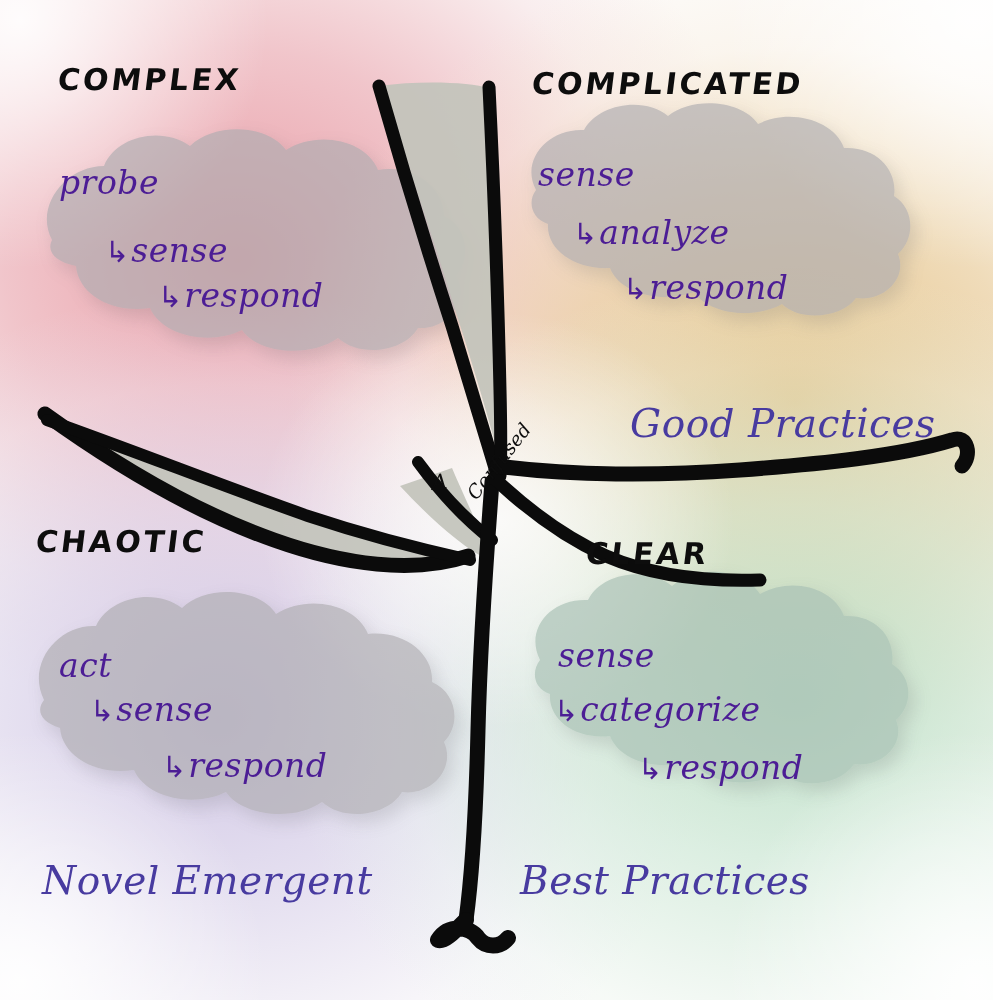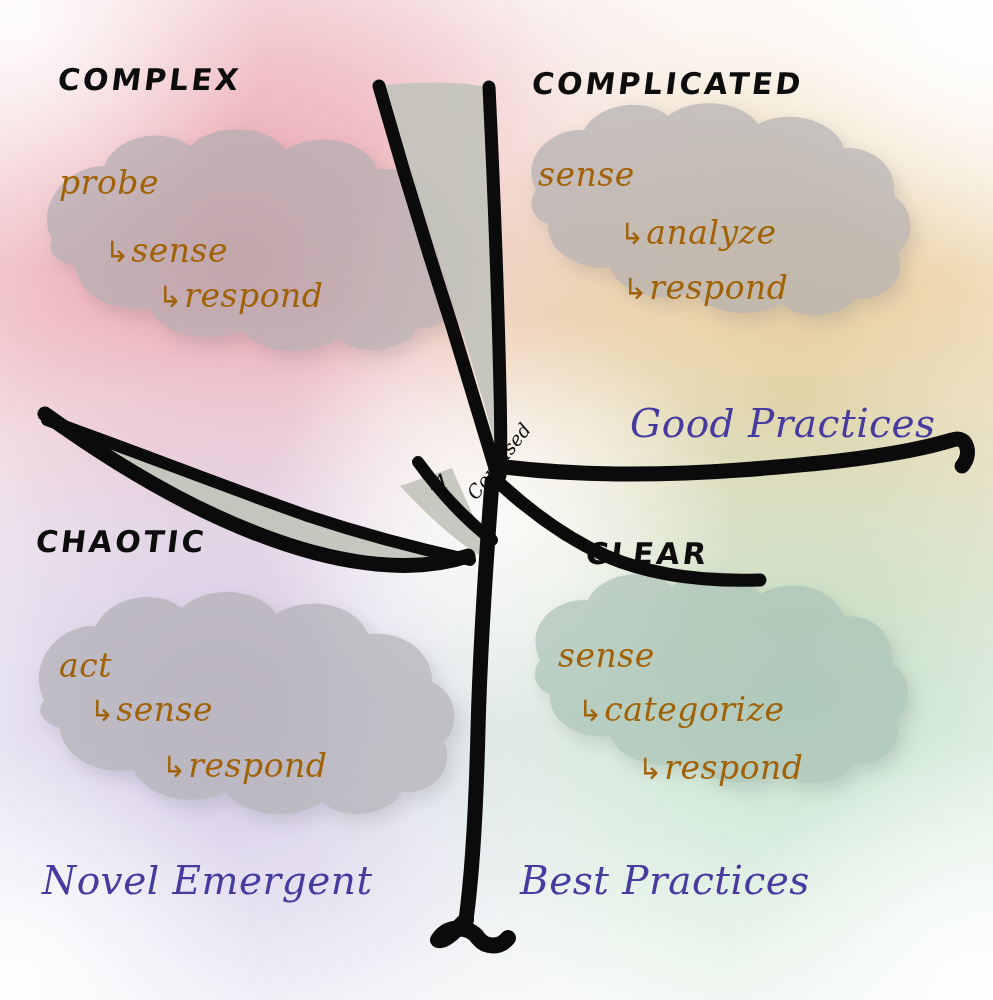--- a/index.html
+++ b/index.html
@@ -92,21 +92,21 @@
     font-family: "DejaVu Sans", sans-serif;
     font-weight: bold;
     font-size: 30px;
     letter-spacing: 3px;
     color: #0d0d0d;
     transform: skewX(-7deg);
   }
   .action-line {
     font-family: "DejaVu Serif", serif;
     font-size: 33px;
-    color: #a16207;
+    color: #4c1d95;
     font-style: italic;
     letter-spacing: 0.5px;
   }
   .arrow-glyph {
     font-family: "DejaVu Sans", sans-serif;
     font-style: normal;
     font-size: 29px;
     letter-spacing: -2px;
     margin-right: 4px;
   }
@@ -275,21 +275,21 @@
   </div>
   <div class="txt action-line" style="left:158px; top:276px;">
     <span class="arrow-glyph">↳</span><span>respond</span>
   </div>
 
   <div class="txt domain-label" style="left:532px; top:66px;">COMPLICATED</div>
 
   <div class="txt action-line" style="left:534px; top:155px;">
     <span class="arrow-glyph"></span><span>sense</span>
   </div>
-  <div class="txt action-line" style="left:573px; top:213px;margin-left:47px;">
+  <div class="txt action-line" style="left:573px; top:213px;">
     <span class="arrow-glyph">↳</span><span>analyze</span>
   </div>
   <div class="txt action-line" style="left:623px; top:268px;">
     <span class="arrow-glyph">↳</span><span>respond</span>
   </div>
   <div class="txt practice-label" style="left:630px; top:382px;margin-top:19px;">Good Practices</div>
 
   <div class="txt domain-label" style="left:36px; top:524px;">CHAOTIC</div>
 
   <div class="txt action-line" style="left:55px; top:646px;">
@@ -301,21 +301,21 @@
   <div class="txt action-line" style="left:162px; top:746px;">
     <span class="arrow-glyph">↳</span><span>respond</span>
   </div>
   <div class="txt practice-label" style="left:42px; top:858px;">Novel Emergent</div>
 
   <div class="txt domain-label" style="left:586px; top:536px;">CLEAR</div>
 
   <div class="txt action-line" style="left:554px; top:636px;">
     <span class="arrow-glyph"></span><span>sense</span>
   </div>
-  <div class="txt action-line" style="left:578px; top:690px;">
+  <div class="txt action-line" style="left:554px; top:690px;">
     <span class="arrow-glyph">↳</span><span>categorize</span>
   </div>
   <div class="txt action-line" style="left:638px; top:748px;">
     <span class="arrow-glyph">↳</span><span>respond</span>
   </div>
   <div class="txt practice-label" style="left:520px; top:858px;">Best Practices</div>
 
   <div class="txt small-label" style="left:432px; top:470px; transform:rotate(-6deg);">A</div>
 
   <div class="txt center-label" style="left:462px; top:490px; transform:rotate(-52deg); transform-origin:left top;">Confused</div>

